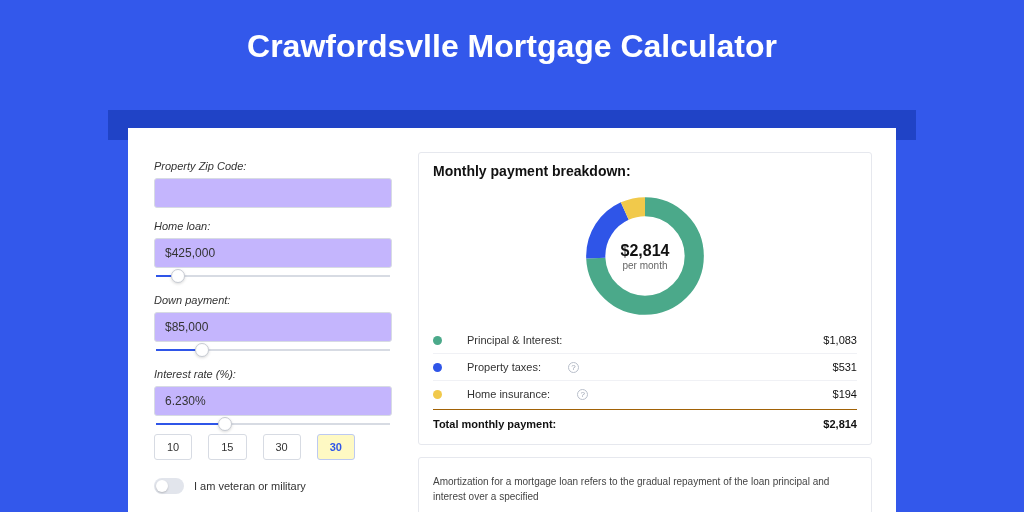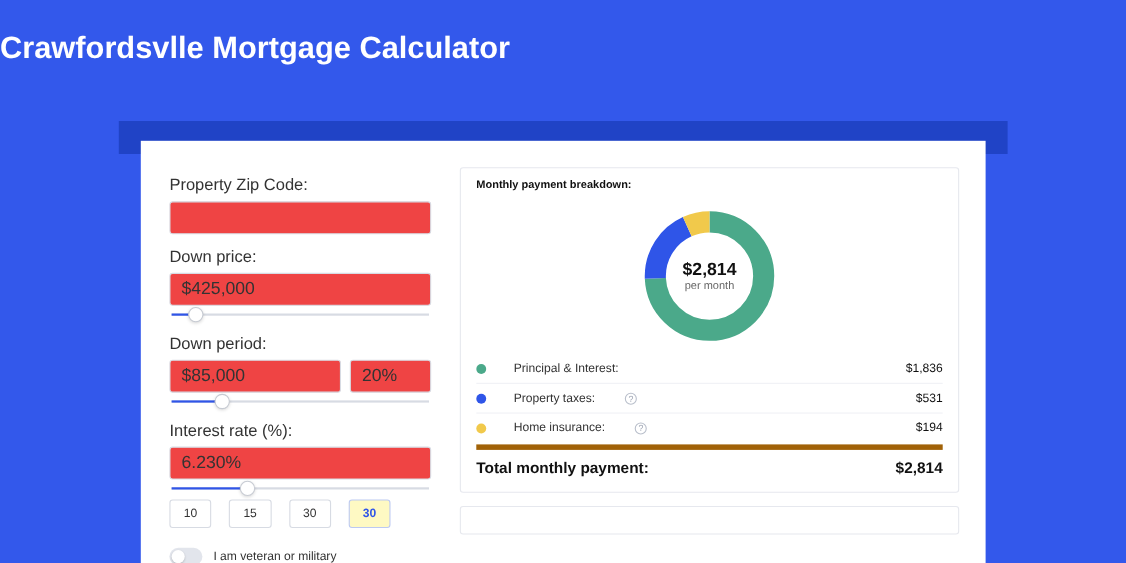--- a/index.html
+++ b/index.html
@@ -5,22 +5,23 @@
   * { box-sizing: border-box; margin: 0; padding: 0; }
   body {
     font-family: -apple-system, BlinkMacSystemFont, "Segoe UI", Arial, sans-serif;
     background: #3358EB;
     width: 1024px;
     height: 512px;
     overflow: hidden;
     position: relative;
   }
   .page-title {
+    text-align: center;
     color: #fff;
-    font-size: 28px;
+    font-size: 32px;
     font-weight: 700;
     padding: 28px 0 20px 0;
   }
   .dark-band {
     position: absolute;
     left: 108px;
     right: 108px;
     top: 110px;
     height: 30px;
     background: #2043C6;
@@ -35,35 +36,36 @@
     display: flex;
     overflow: hidden;
   }
   .left-col {
     width: 282px;
     padding: 24px 18px 0 26px;
     font-size: 11px;
     color: #333;
   }
   .field-label {
-    font-size: 15px;
+    font-size: 11px;
     color: #333;
     margin-bottom: 6px;
     margin-top: 12px;
+    font-style: italic;
   }
   .field-label:first-child { margin-top: 8px; }
   .input {
     width: 100%;
     height: 30px;
     border: 1px solid #d7dbe3;
     border-radius: 3px;
     padding: 0 10px;
-    font-size: 16px;
-    color: #333;
-    background: #ef4444;
+    font-size: 12px;
+    color: #333;
+    background: #c4b5fd;
   }
   .input-row { display: flex; gap: 8px; }
   .input-row .input:first-child { flex: 1; }
   .input-row .input:last-child { width: 74px; }
   .slider-wrap { position: relative; height: 12px; margin-top: 2px; }
   .slider-track {
     position: absolute; left: 2px; right: 2px; top: 5px; height: 2px;
     background: #d7dbe3;
   }
   .slider-fill {
@@ -114,21 +116,21 @@
     color: #111;
   }
   .panel {
     border: 1px solid #e6e8ee;
     border-radius: 3px;
     padding: 10px 14px 14px;
     margin-bottom: 12px;
     background: #fff;
   }
   .panel-title {
-    font-size: 10px;
+    font-size: 14px;
     font-weight: 700;
     color: #111;
     margin-bottom: 4px;
   }
   .donut-wrap {
     display: flex; justify-content: center; padding: 8px 0 6px;
   }
   .donut { position: relative; width: 130px; height: 130px; }
   .donut svg { width: 130px; height: 130px; transform: rotate(-90deg); }
   .donut-center {
@@ -147,50 +149,49 @@
   .dot { width: 9px; height: 9px; border-radius: 50%; }
   .legend-label { color: #333; }
   .info-icon {
     width: 11px; height: 11px; border: 1px solid #b9bfcb; border-radius: 50%;
     display: inline-flex; align-items: center; justify-content: center;
     font-size: 8px; color: #9aa1b0; margin-left: 2px;
   }
   .legend-val { font-weight: 400; color: #111; }
   .total-row {
     display: flex; justify-content: space-between; align-items: center;
-    border-top: 5px solid #a16207; padding-top: 8px; margin-top: 2px;
-    font-weight: 700; font-size: 14px;
+    border-top: 1px solid #a16207; padding-top: 8px; margin-top: 2px;
+    font-weight: 700; font-size: 11px;
   }
   .amort-text { font-size: 10px; color: #444; line-height: 1.5; margin-top: 6px; }
 </style>
 </head>
 <body>
 
 <h1 class="page-title">Crawfordsvlle Mortgage Calculator</h1>
 <div class="dark-band"></div>
 
 <div class="card">
 
   <div class="left-col">
 
     <div class="field-label">Property Zip Code:</div>
     <input class="input" value="" style="">
 
-    <div class="field-label">Down price:</div>
+    <div class="field-label">Home loan:</div>
     <input class="input" value="$425,000" style="">
     <div class="slider-wrap">
       <div class="slider-track"></div>
       <div class="slider-fill" style="width: 10%;"></div>
       <div class="slider-thumb" style="left: 10%;"></div>
     </div>
 
-    <div class="field-label">Down period:</div>
+    <div class="field-label">Down payment:</div>
     <div class="input-row">
       <input class="input" value="$85,000" style="">
-      <input class="input" value="20%" style="">
     </div>
     <div class="slider-wrap">
       <div class="slider-track"></div>
       <div class="slider-fill" style="width: 20%;"></div>
       <div class="slider-thumb" style="left: 20%;"></div>
     </div>
 
     <div class="field-label">Interest rate (%):</div>
     <input class="input" value="6.230%" style="">
     <div class="slider-wrap">
@@ -230,21 +231,21 @@
           </div>
         </div>
       </div>
 
       <div id="legend-rows">
           <div class="legend-row">
             <div class="legend-left">
               <span class="dot" style="background: rgb(75, 169, 138);"></span>
               <span class="legend-label">Principal &amp; Interest:</span>
             </div>
-            <span class="legend-val">$1,836</span>
+            <span class="legend-val">$1,083</span>
           </div>
           <div class="legend-row">
             <div class="legend-left">
               <span class="dot" style="background: rgb(47, 85, 232);"></span>
               <span class="legend-label">Property taxes:</span>
               <span class="info-icon">?</span>
             </div>
             <span class="legend-val">$531</span>
           </div>
           <div class="legend-row">
@@ -257,16 +258,17 @@
           </div>
         </div>
 
       <div class="total-row">
         <span>Total monthly payment:</span>
         <span>$2,814</span>
       </div>
     </div>
 
     <div class="panel">
+      <div class="amort-text">Amortization for a mortgage loan refers to the gradual repayment of the loan principal and interest over a specified</div>
     </div>
 
   </div>
 </div>
 
 </body></html>

